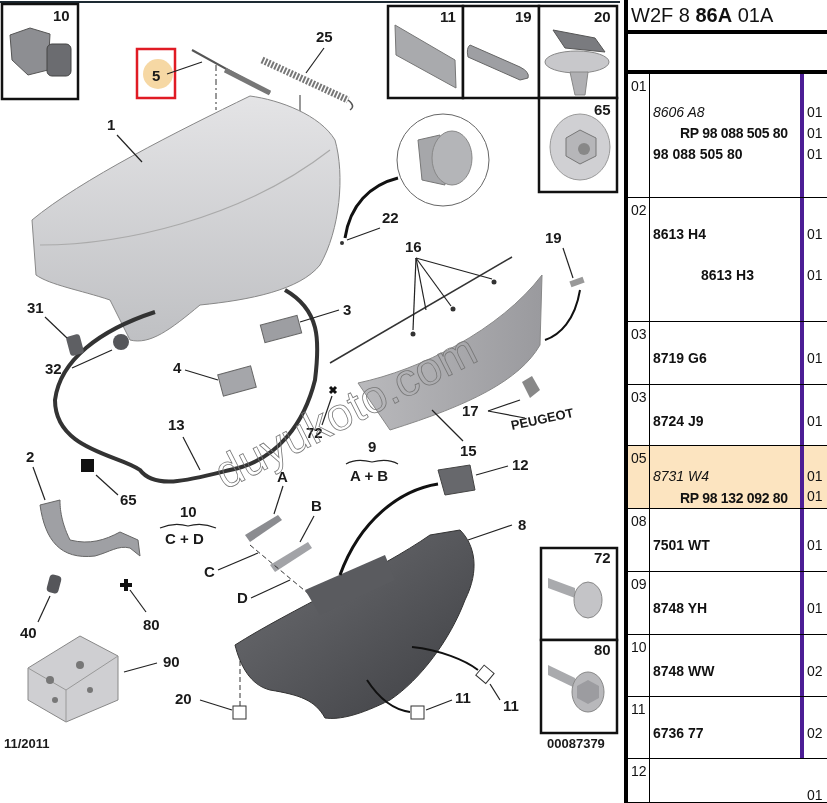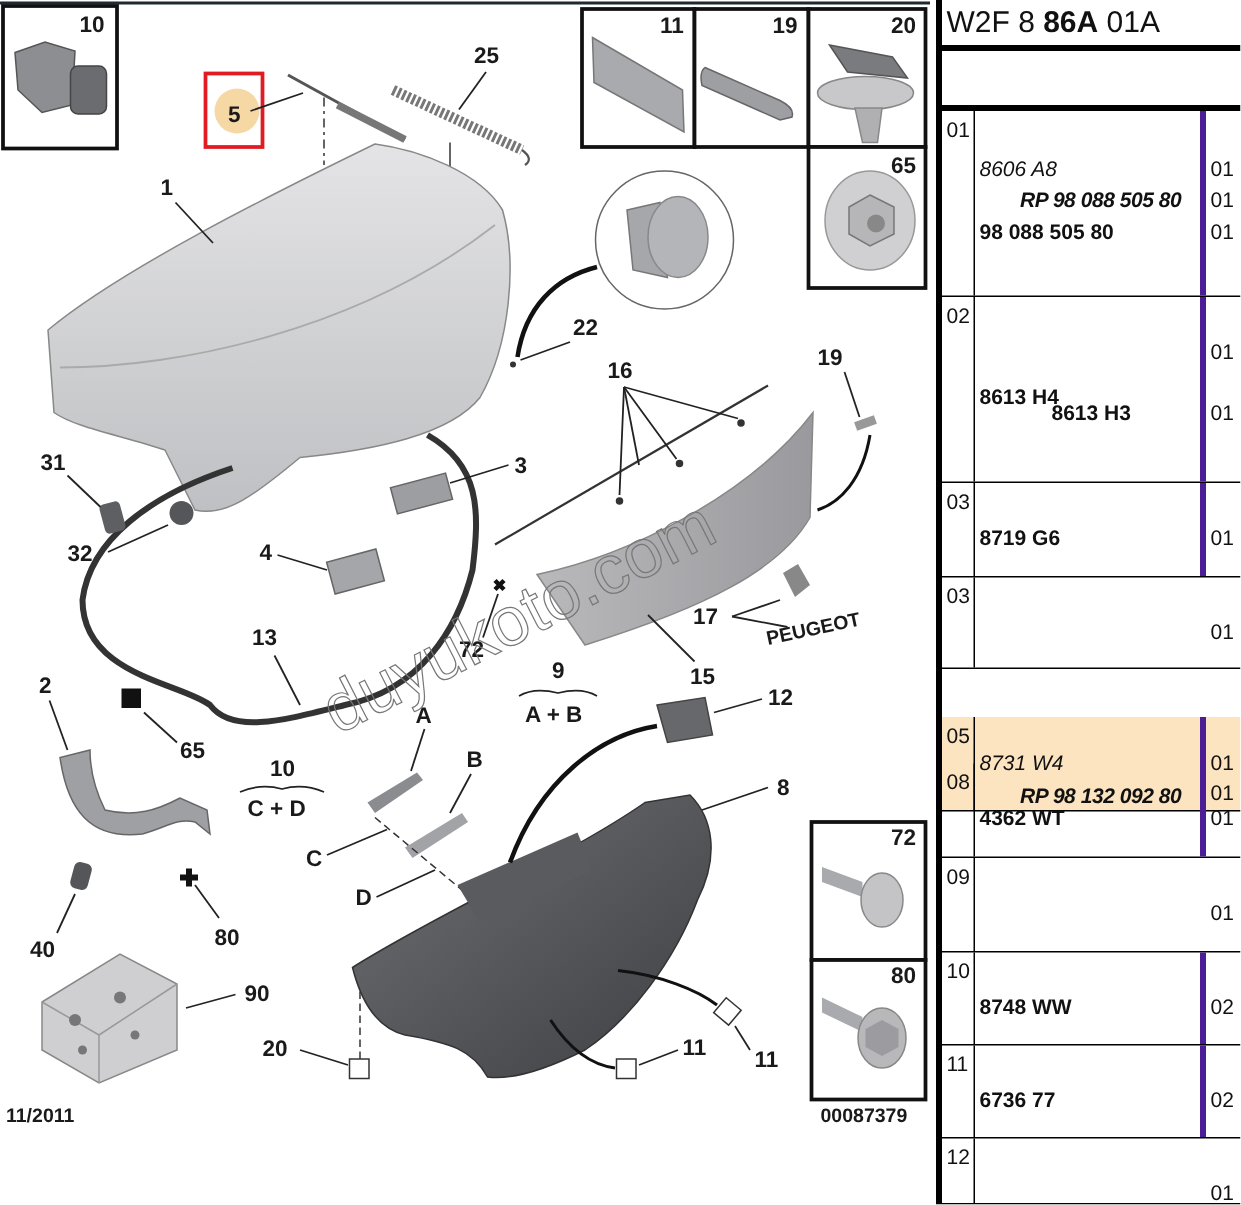--- a/index.html
+++ b/index.html
@@ -9,28 +9,28 @@
   .lbl{font-family:"Liberation Sans",sans-serif;font-weight:bold;font-size:15px;fill:#1a1a1a;}
   .lbl-s{font-family:"Liberation Sans",sans-serif;font-weight:bold;font-size:13px;fill:#1a1a1a;}
   .wm{font-family:"Liberation Sans",sans-serif;font-size:46px;fill:none;stroke:#777;stroke-width:0.8;}
   
   #table{position:absolute;left:620px;top:0;width:207px;height:795px;background:#fff;}
   .tbl-left{position:absolute;left:4px;top:0;width:4px;height:803px;background:#000;}
   .tbl-title{position:absolute;left:11px;top:4px;font-size:20px;white-space:nowrap;color:#111;}
   .tbl-title b{font-weight:bold;}
   .hline-thick{position:absolute;left:8px;width:199px;height:4px;background:#000;}
   .row{position:absolute;left:8px;width:199px;border-bottom:1px solid #000;box-sizing:border-box;}
-  .row.hl{background:#fce4c0;margin-top:32px;}
+  .row.hl{background:#fce4c0;}
   .cell-idx{position:absolute;left:0;top:0;width:22px;height:100%;border-right:1px solid #000;box-sizing:border-box;font-size:14px;padding:4px 0 0 3px;}
   .cell-ref{position:absolute;left:22px;top:0;width:154px;height:100%;border-right:4px solid #4c1d95;box-sizing:border-box;}
   .cell-qty{position:absolute;left:176px;top:0;width:23px;height:100%;}
   .ref-line{position:absolute;left:3px;font-size:14px;white-space:nowrap;}
   .ref-line.italic{font-style:italic;}
   .ref-line.bold{font-weight:bold;}
-  .ref-line.rp{font-style:italic;font-weight:bold;left:30px;letter-spacing:-0.3px;}
+  .ref-line.rp{font-weight:bold;left:30px;letter-spacing:-0.3px;}
   .qty-line{position:absolute;left:3px;font-size:14px;}
 </style>
 </head>
 <body>
 
 <div class="topline"></div>
 
 <svg id="diagram" viewBox="0 0 620 803" xmlns="http://www.w3.org/2000/svg">
   <defs>
     <linearGradient id="gLid" x1="0" y1="0" x2="0" y2="1">
@@ -266,65 +266,71 @@
         </div>
         <div class="cell-qty">
           <span class="qty-line" style="top: 30px;">01</span>
           <span class="qty-line" style="top: 51px;">01</span>
           <span class="qty-line" style="top: 72px;">01</span>
         </div>
       </div>
       <div class="row" style="top: 198px; height: 124px;">
         <div class="cell-idx">02</div>
         <div class="cell-ref">
-          <span class="ref-line bold" style="top: 28px; margin-top: 30px;">8613 H4</span>
+          <span class="ref-line bold" style="top: 28px;">8613 H4</span>
           <span class="ref-line bold" style="top: 69px; padding-left: 48px;">8613 H3</span>
         </div>
         <div class="cell-qty">
           <span class="qty-line" style="top: 28px;">01</span>
           <span class="qty-line" style="top: 69px;">01</span>
         </div>
       </div>
       <div class="row" style="top: 322px; height: 63px;">
         <div class="cell-idx">03</div>
         <div class="cell-ref">
           <span class="ref-line bold" style="top: 28px;">8719 G6</span>
         </div>
         <div class="cell-qty">
           <span class="qty-line" style="top: 28px;">01</span>
         </div>
       </div>
       <div class="row" style="top: 385px; height: 61px;">
         <div class="cell-idx">03</div>
+        <div class="cell-ref">
+          <span class="ref-line bold" style="top: 28px;">8724 J9</span>
+        </div>
         <div class="cell-qty">
           <span class="qty-line" style="top: 28px;">01</span>
         </div>
       </div>
       <div class="row hl" style="top: 446px; height: 63px; background: rgb(252, 228, 192);">
         <div class="cell-idx">05</div>
         <div class="cell-ref">
           <span class="ref-line italic" style="top: 22px;">8731 W4</span>
           <span class="ref-line rp" style="top: 44px; text-align: center;">RP 98 132 092 80</span>
         </div>
         <div class="cell-qty">
           <span class="qty-line" style="top: 22px;">01</span>
           <span class="qty-line" style="top: 42px;">01</span>
         </div>
       </div>
       <div class="row" style="top: 509px; height: 63px;">
         <div class="cell-idx">08</div>
         <div class="cell-ref">
-          <span class="ref-line bold" style="top: 28px;">4362 WT</span>
+          <span class="ref-line bold" style="top: 28px;">7501 WT</span>
         </div>
         <div class="cell-qty">
           <span class="qty-line" style="top: 28px;">01</span>
         </div>
       </div>
       <div class="row" style="top: 572px; height: 63px;">
         <div class="cell-idx">09</div>
+        <div class="cell-ref">
+          <span class="ref-line bold" style="top: 28px;">8748 YH</span>
+        </div>
         <div class="cell-qty">
           <span class="qty-line" style="top: 28px;">01</span>
         </div>
       </div>
       <div class="row" style="top: 635px; height: 62px;">
         <div class="cell-idx">10</div>
         <div class="cell-ref">
           <span class="ref-line bold" style="top: 28px;">8748 WW</span>
         </div>
         <div class="cell-qty">

